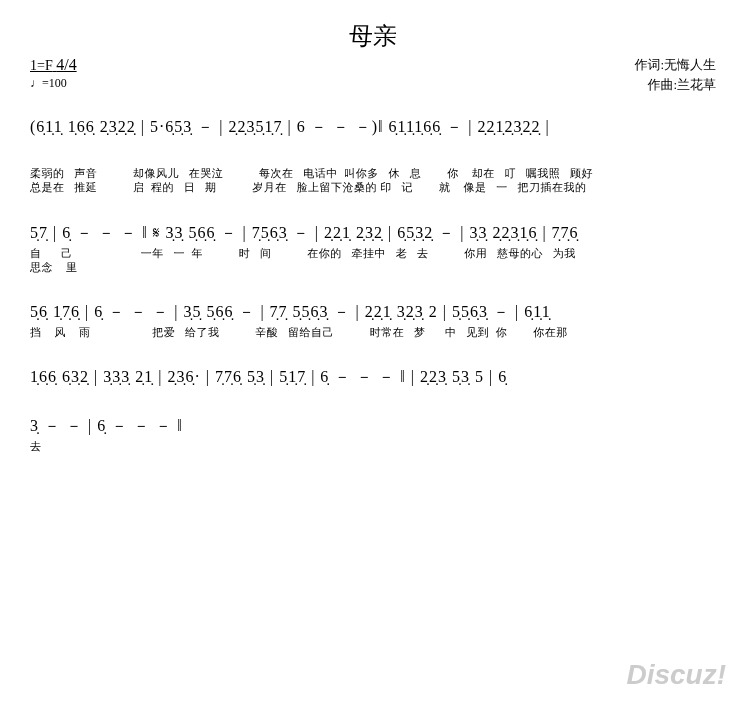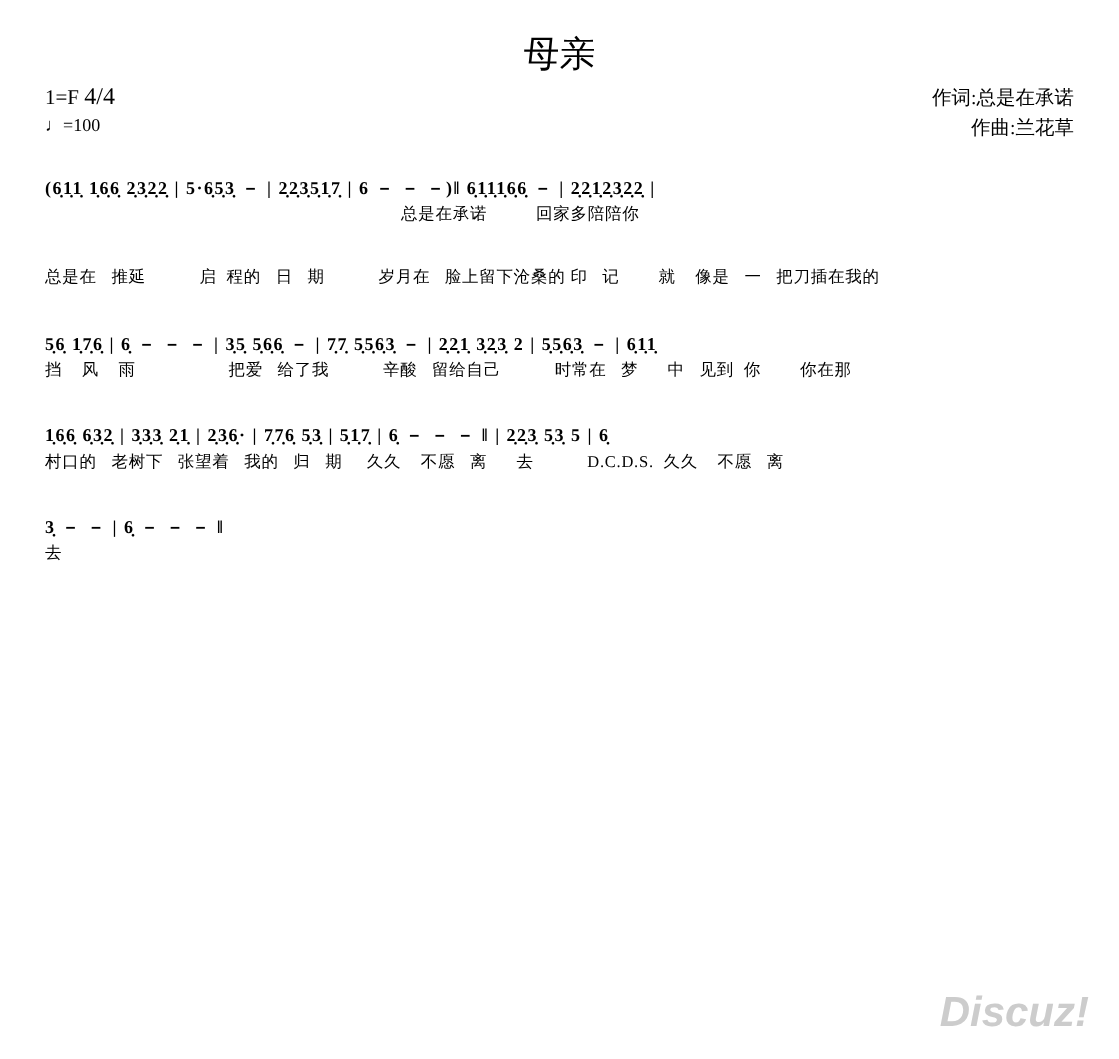--- a/index.html
+++ b/index.html
@@ -27,31 +27,31 @@
     text-align: right;
     line-height: 1.5;
   }
   .meta {
     position: absolute;
     left: 30px;
     top: 55px;
     font-size: 12px;
     line-height: 1.3;
   }
-  .meta .ts { font-size: 14px; }
+  .meta .ts { font-size: 14px; text-decoration: underline; }
   .lines {
     margin-top: 65px;
   }
   .line {
     margin-bottom: 28px;
   }
   .notes {
-    font-size: 12px;
+    font-size: 16px;
     font-family: "Times New Roman", serif;
-    font-weight: bold;
+    font-weight: normal;
     letter-spacing: 1px;
     white-space: nowrap;
     margin-bottom: 2px;
   }
   .lyrics {
     font-size: 11px;
     letter-spacing: 0.5px;
     white-space: pre;
     line-height: 1.3;
   }
@@ -71,49 +71,53 @@
     font-family: Arial, sans-serif;
     font-weight: bold;
   }
 </style>
 </head>
 <body>
 
 <h1 class="title">母亲</h1>
 
 <div class="credits">
-  <div>作词:总是在承诺</div>
+  <div>作词:无悔人生</div>
   <div>作曲:兰花草</div>
 </div>
 
 <div class="meta">
   <div class="ts"><span>1=F</span> <span style="font-size:16px">4/4</span></div>
   <div>♩=100</div>
 </div>
 
 <div class="lines">
 
   <div class="line">
     <div class="notes">(6̣1̣1̣ 1̣6̣6̣ 2̣3̣2̣2̣ | 5·6̣5̣3̣ － | 2̣2̣3̣5̣1̣7̣ | 6 － － －)‖ 6̣1̣1̣1̣6̣6̣ － | 2̣2̣1̣2̣3̣2̣2̣ |</div>
-    <div class="lyrics2">                                                                         总是在承诺          回家多陪陪你</div>
   </div>
 
   <div class="line">
+    <div class="lyrics">柔弱的   声音           却像风儿   在哭泣           每次在   电话中  叫你多   休   息        你    却在   叮   嘱我照   顾好</div>
     <div class="lyrics2">总是在   推延           启  程的   日   期           岁月在   脸上留下沧桑的 印   记        就    像是   一   把刀插在我的</div>
   </div>
 
+  <div class="line">
+    <div class="notes">5̣7̣ | 6̣ － － － ‖ 𝄋 3̣3̣ 5̣6̣6̣ － | 7̣5̣6̣3̣ － | 2̣2̣1̣ 2̣3̣2̣ | 6̣5̣3̣2̣ － | 3̣3̣ 2̣2̣3̣1̣6̣ | 7̣7̣6̣</div>
+    <div class="lyrics">自      己                     一年   一  年           时   间           在你的   牵挂中   老   去           你用   慈母的心   为我</div>
+    <div class="lyrics2">思念    里</div>
+  </div>
 
   <div class="line">
     <div class="notes">5̣6̣ 1̣7̣6̣ | 6̣ － － － | 3̣5̣ 5̣6̣6̣ － | 7̣7̣ 5̣5̣6̣3̣ － | 2̣2̣1̣ 3̣2̣3̣ 2 | 5̣5̣6̣3̣ － | 6̣1̣1̣</div>
     <div class="lyrics">挡    风    雨                   把爱   给了我           辛酸   留给自己           时常在   梦      中   见到  你        你在那</div>
   </div>
 
   <div class="line">
     <div class="notes">1̣6̣6̣ 6̣3̣2̣ | 3̣3̣3̣ 2̣1̣ | 2̣3̣6̣· | 7̣7̣6̣ 5̣3̣ | 5̣1̣7̣ | 6̣ － － － ‖       | 2̣2̣3̣ 5̣3̣ 5 | 6̣</div>
-    <div class="lyrics">村口的   老树下   张望着   我的   归   期     久久    不愿   离      去           D.C.D.S.  久久    不愿   离</div>
   </div>
 
   <div class="line">
     <div class="notes">3̣ － － | 6̣ － － － ‖</div>
     <div class="lyrics">去</div>
   </div>
 
 </div>
 
 <div class="watermark">Discuz!</div>

